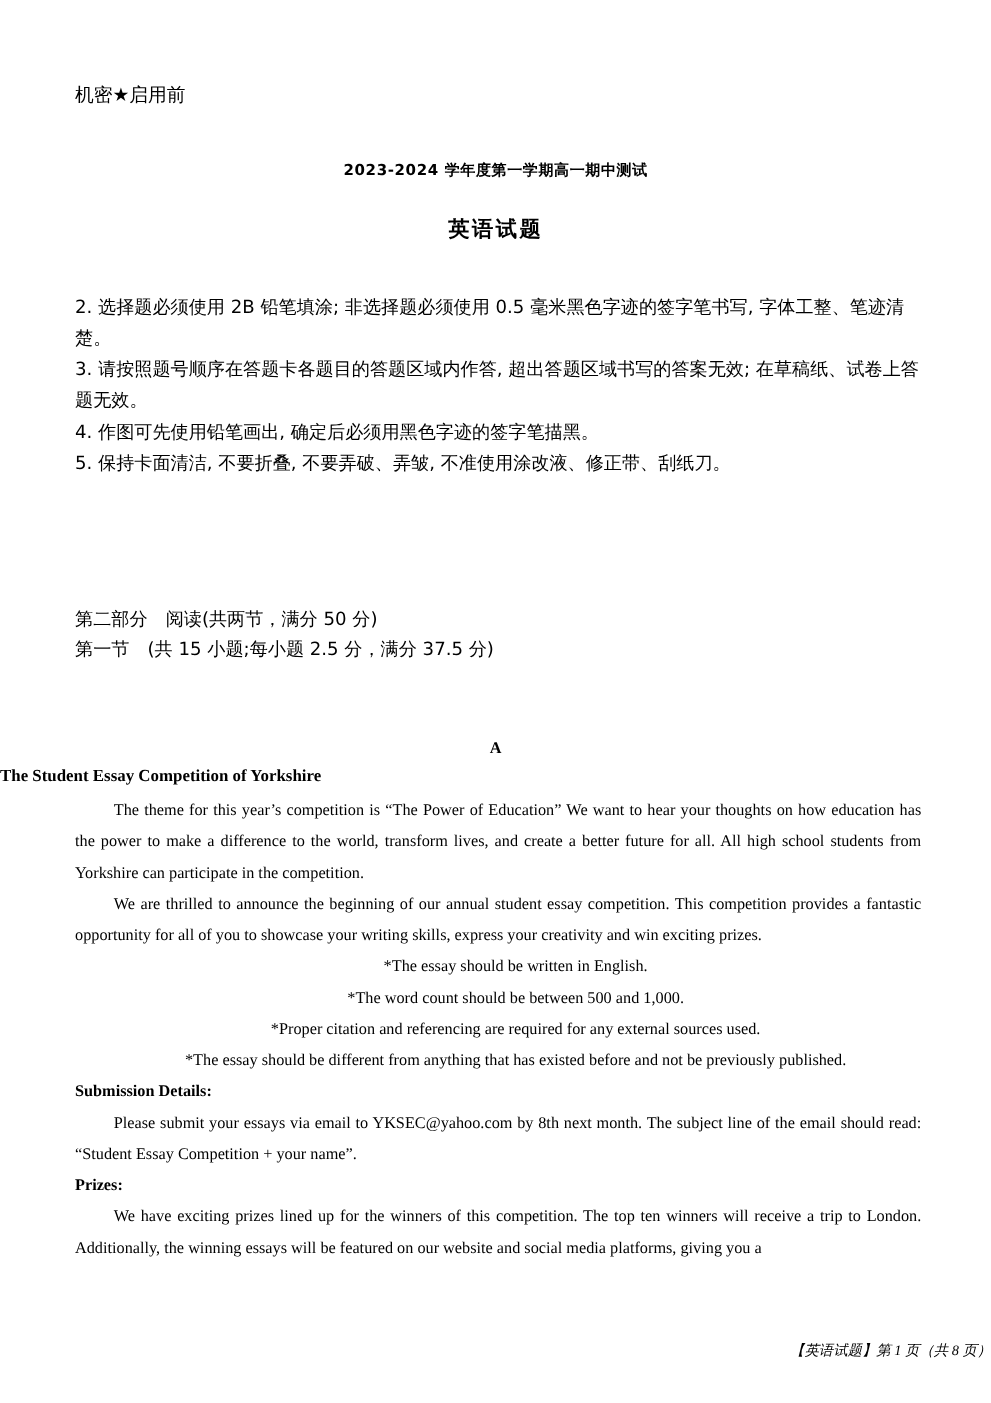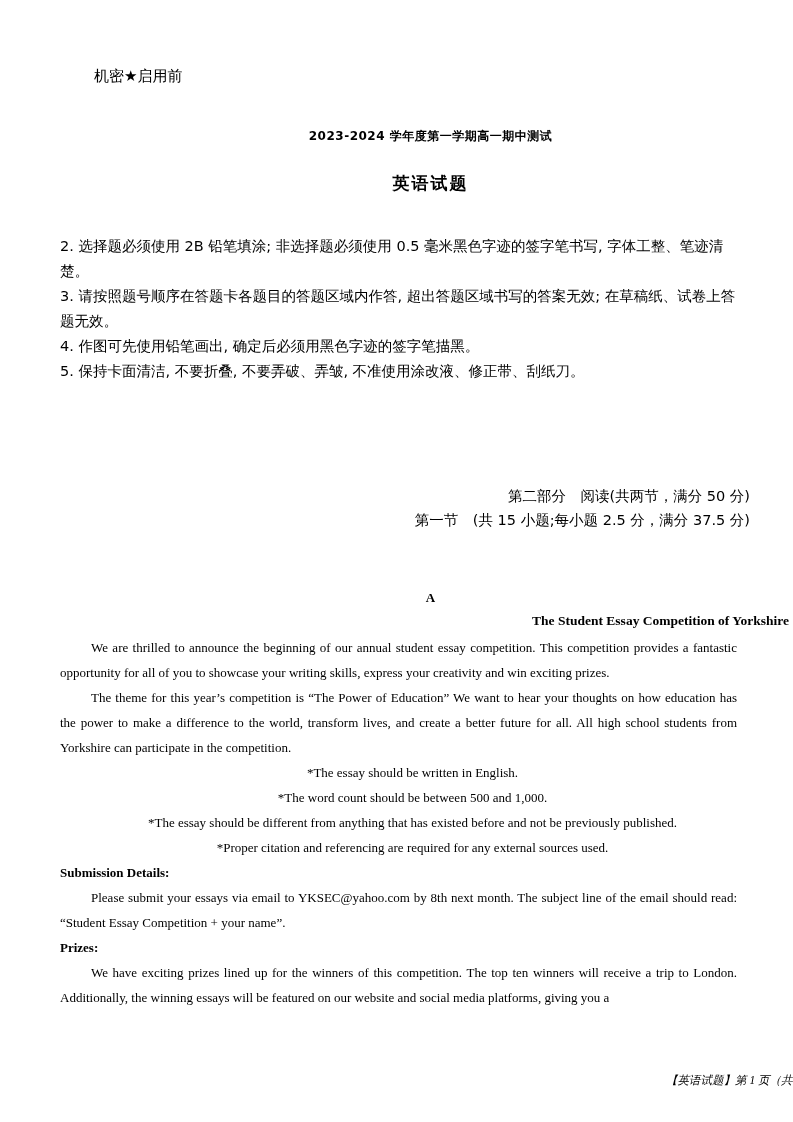--- a/index.html
+++ b/index.html
@@ -13,21 +13,21 @@
       position: relative;
       overflow: hidden;
       color: #000000;
       font-family: "Liberation Serif", "DejaVu Serif", serif;
     }
     .page {
       position: absolute;
       left: 0; top: 0;
       width: 793px; height: 1122px;
     }
-    .abs { position: absolute; white-space: nowrap; margin-left: 34px; }
+    .abs { position: absolute; white-space: nowrap; }
 
     .confidential {
       left: 60px; top: 67px;
       font-size: 15px;
       font-family: "DejaVu Sans", sans-serif;
       letter-spacing: 0px;
     }
     .exam-title {
       left: 0; width: 793px; top: 128px;
       text-align: center;
@@ -58,31 +58,31 @@
     .notice .plain { font-weight: normal; }
 
     .section {
       position: absolute;
       left: 60px; top: 484px;
       width: 690px;
       font-size: 14.5px;
       line-height: 24px;
       font-family: "DejaVu Sans", sans-serif;
     }
-    .section p { margin: 0; text-align: right; }
+    .section p { margin: 0; }
 
     .passage-letter {
       left: 0; width: 793px; top: 590px;
       text-align: center;
       font-size: 13px;
       font-weight: bold;
     }
     .passage-title {
       left: 0; width: 755px; top: 613px;
-      text-align: right;
+      text-align: left;
       font-size: 13.5px;
       font-weight: bold;
     }
 
     .passage {
       position: absolute;
       left: 60px; top: 635px;
       width: 677px;
       font-size: 13px;
       line-height: 25px;
@@ -119,26 +119,26 @@
 
   <div class="section">
     <p>第二部分　阅读(共两节，满分 50 分)</p>
     <p>第一节　(共 15 小题;每小题 2.5 分，满分 37.5 分)</p>
   </div>
 
   <div class="abs passage-letter">A</div>
   <div class="abs passage-title">The Student Essay Competition of Yorkshire</div>
 
   <div class="passage">
+    <p class="indent">The theme for this year’s competition is “The Power of Education” We want to hear your thoughts on how education has the power to make a difference to the world, transform lives, and create a better future for all. All high school students from Yorkshire can participate in the competition.</p>
     <p class="indent">We are thrilled to announce the beginning of our annual student essay competition. This competition provides a fantastic opportunity for all of you to showcase your writing skills, express your creativity and win exciting prizes.</p>
-    <p class="indent">The theme for this year’s competition is “The Power of Education” We want to hear your thoughts on how education has the power to make a difference to the world, transform lives, and create a better future for all. All high school students from Yorkshire can participate in the competition.</p>
     <p class="bullet">*The essay should be written in English.</p>
     <p class="bullet">*The word count should be between 500 and 1,000.</p>
+    <p class="bullet">*Proper citation and referencing are required for any external sources used.</p>
     <p class="bullet">*The essay should be different from anything that has existed before and not be previously published.</p>
-    <p class="bullet">*Proper citation and referencing are required for any external sources used.</p>
     <p class="heading">Submission Details:</p>
     <p class="indent">Please submit your essays via email to YKSEC@yahoo.com by 8th next month. The subject line of the email should read: “Student Essay Competition + your name”.</p>
     <p class="heading">Prizes:</p>
     <p class="indent">We have exciting prizes lined up for the winners of this competition. The top ten winners will receive a trip to London. Additionally, the winning essays will be featured on our website and social media platforms, giving you a</p>
   </div>
 
   <div class="abs footer">【英语试题】第 1 页（共 8 页）</div>
 
 </div>
 

